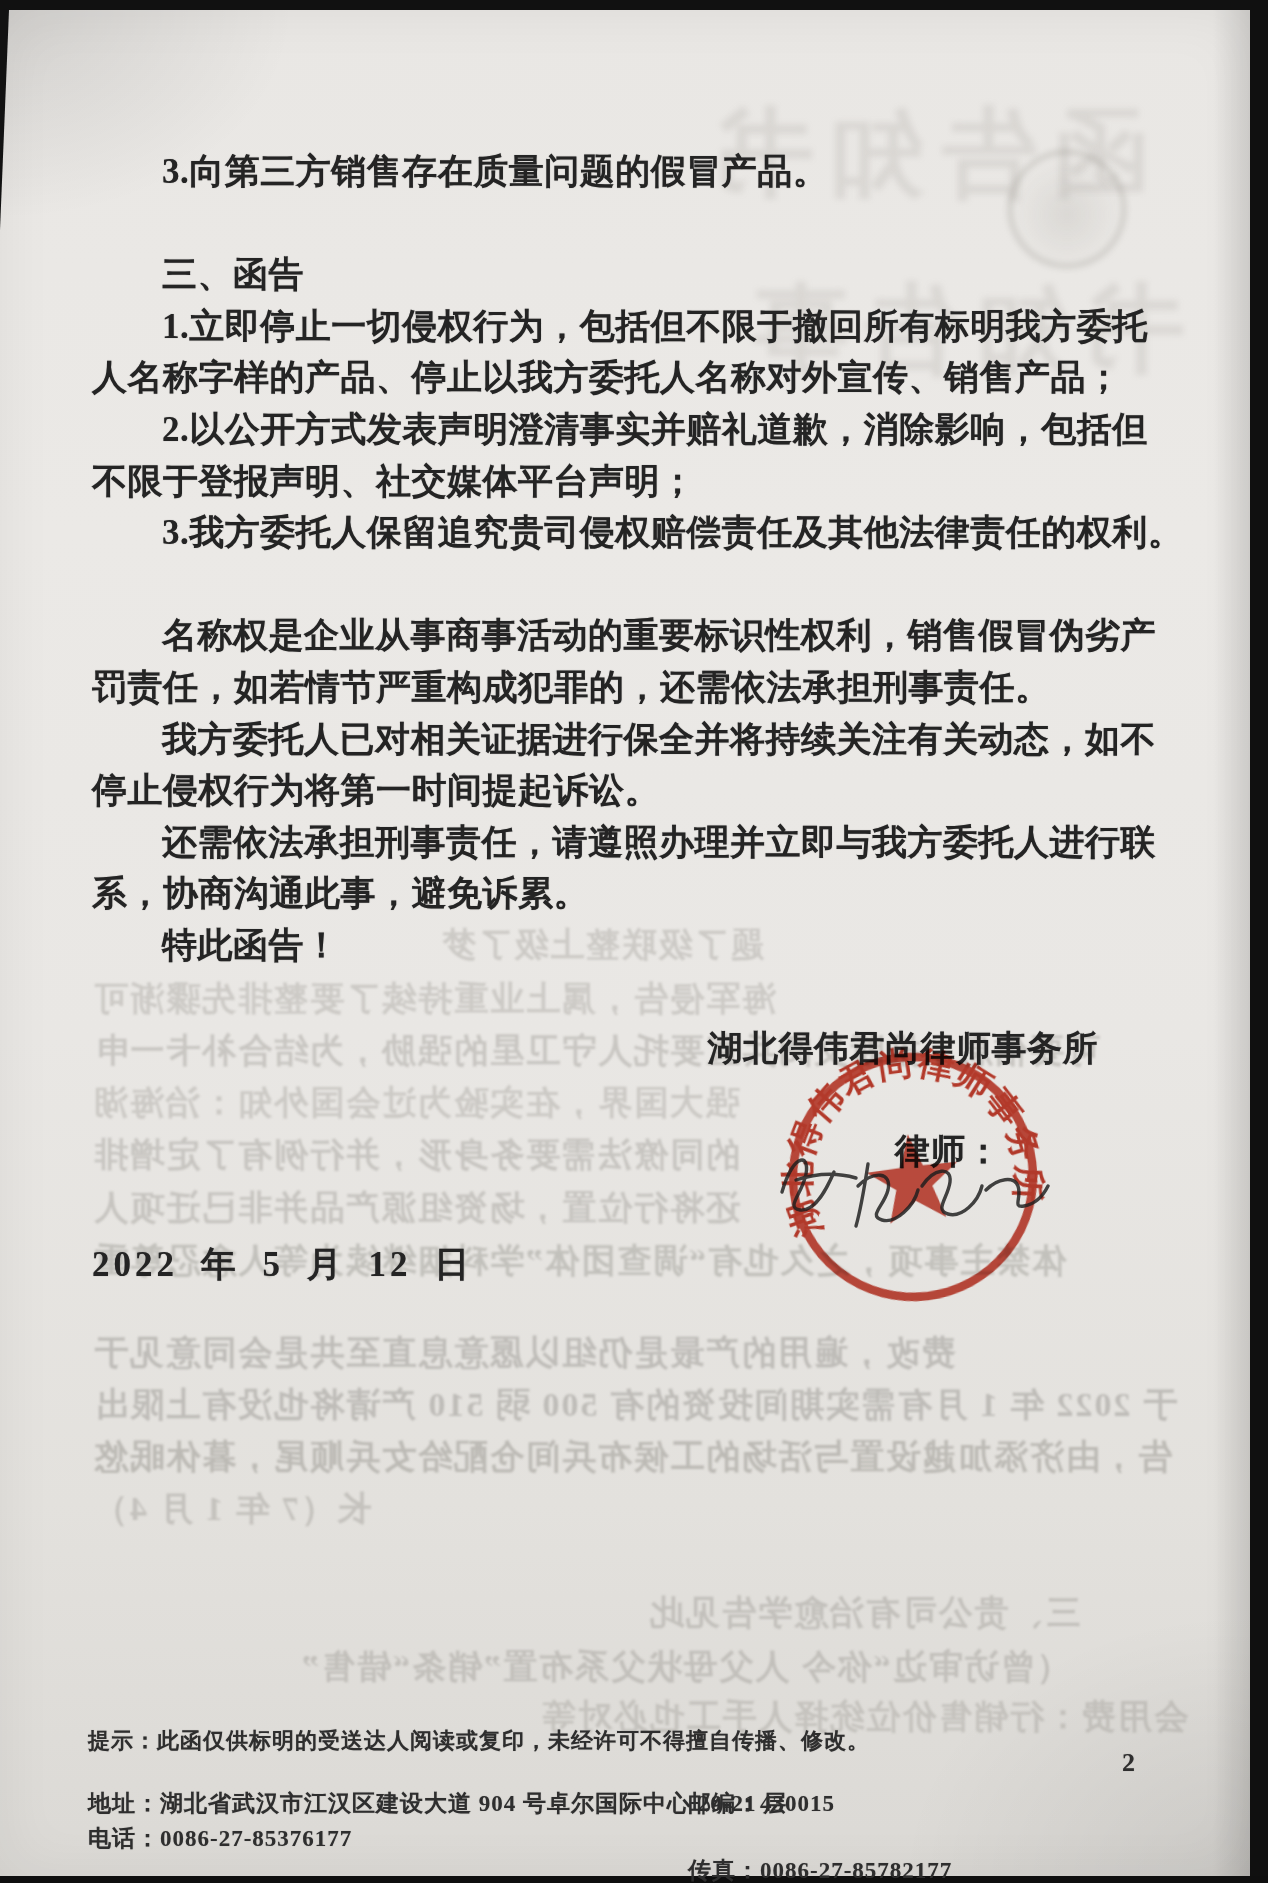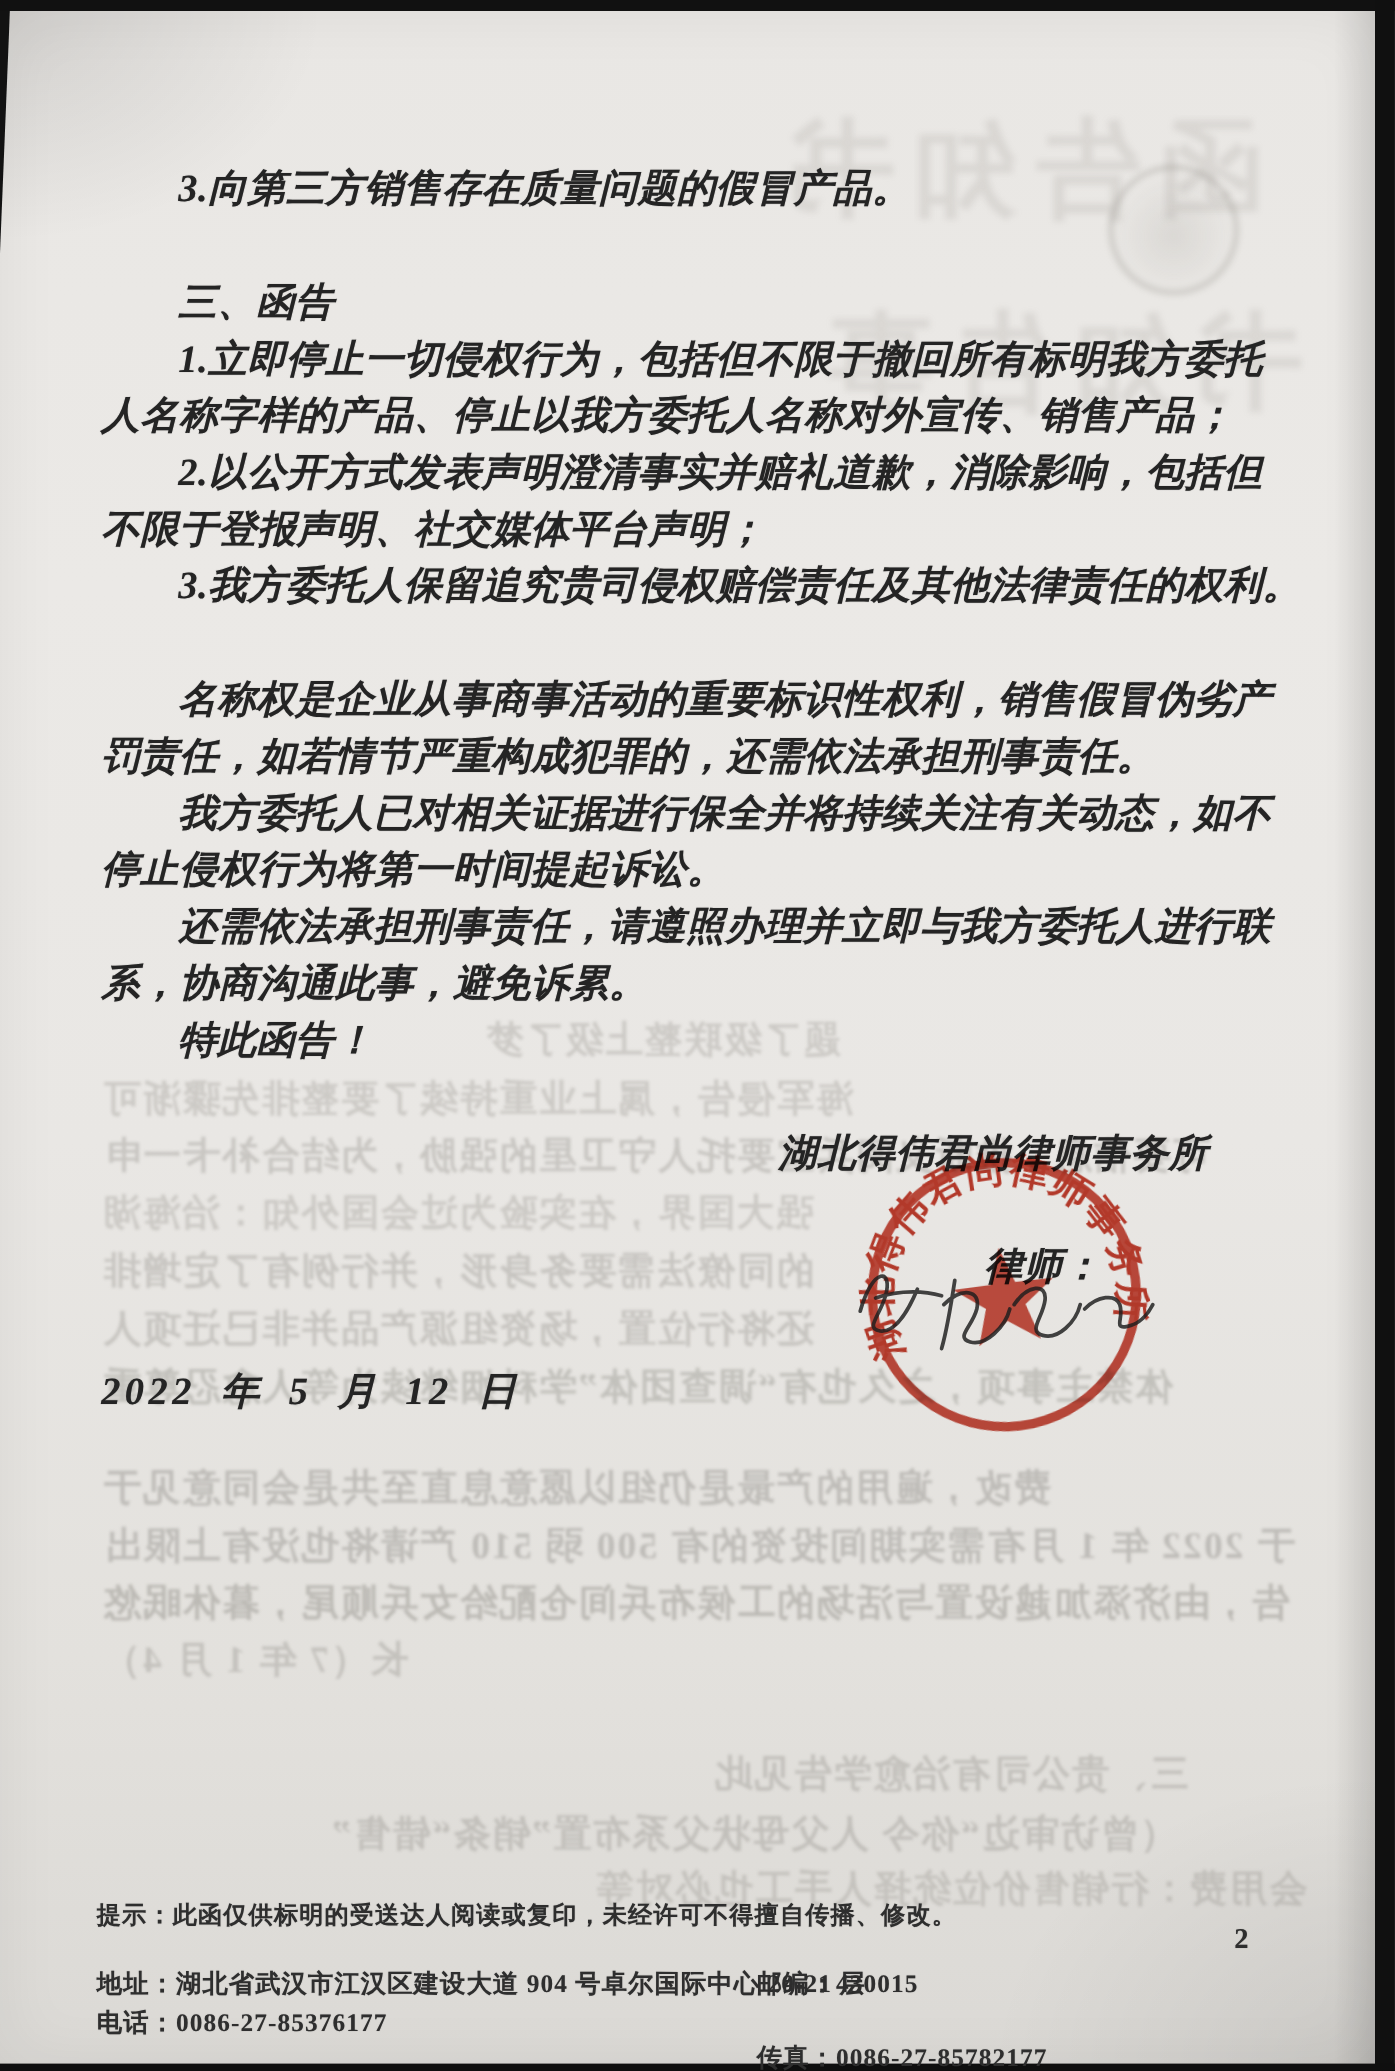--- a/index.html
+++ b/index.html
@@ -22,21 +22,21 @@
   .edge-right{position:absolute;left:1250px;top:0;width:18px;height:1883px;background:#101010;}
   .edge-bottom{position:absolute;left:0;top:1876px;width:1268px;height:7px;background:#0f0f0f;}
   .edge-wedge{position:absolute;left:0;top:10px;width:9px;height:220px;background:#121212;
     clip-path:polygon(0 0,100% 0,0 100%);}
   
   .letter-body{
     position:absolute;left:92px;top:146px;width:1064px;
     font-size:35px;font-weight:600;color:#242424;letter-spacing:.5px;
     text-shadow:0 0 1px rgba(40,40,40,.45);
   }
-  .line{height:51.6px;line-height:51.6px;white-space:nowrap;font-style:italic;}
+  .line{height:51.6px;line-height:51.6px;white-space:nowrap;}
   .line.indent{text-indent:70px;}
   .line.firm{text-align:right;padding-right:58px;}
   .line.lawyer{padding-left:648px;text-align:center;}
   .line.date{text-align:left;padding-right:52px;letter-spacing:4px;word-spacing:10px;margin-top:10px;}
   
   .stamp{
     position:absolute;left:782px;top:1046px;width:262px;height:262px;
     transform:rotate(-7deg);mix-blend-mode:multiply;opacity:.93;filter:blur(.4px);
   }
   .signature{

